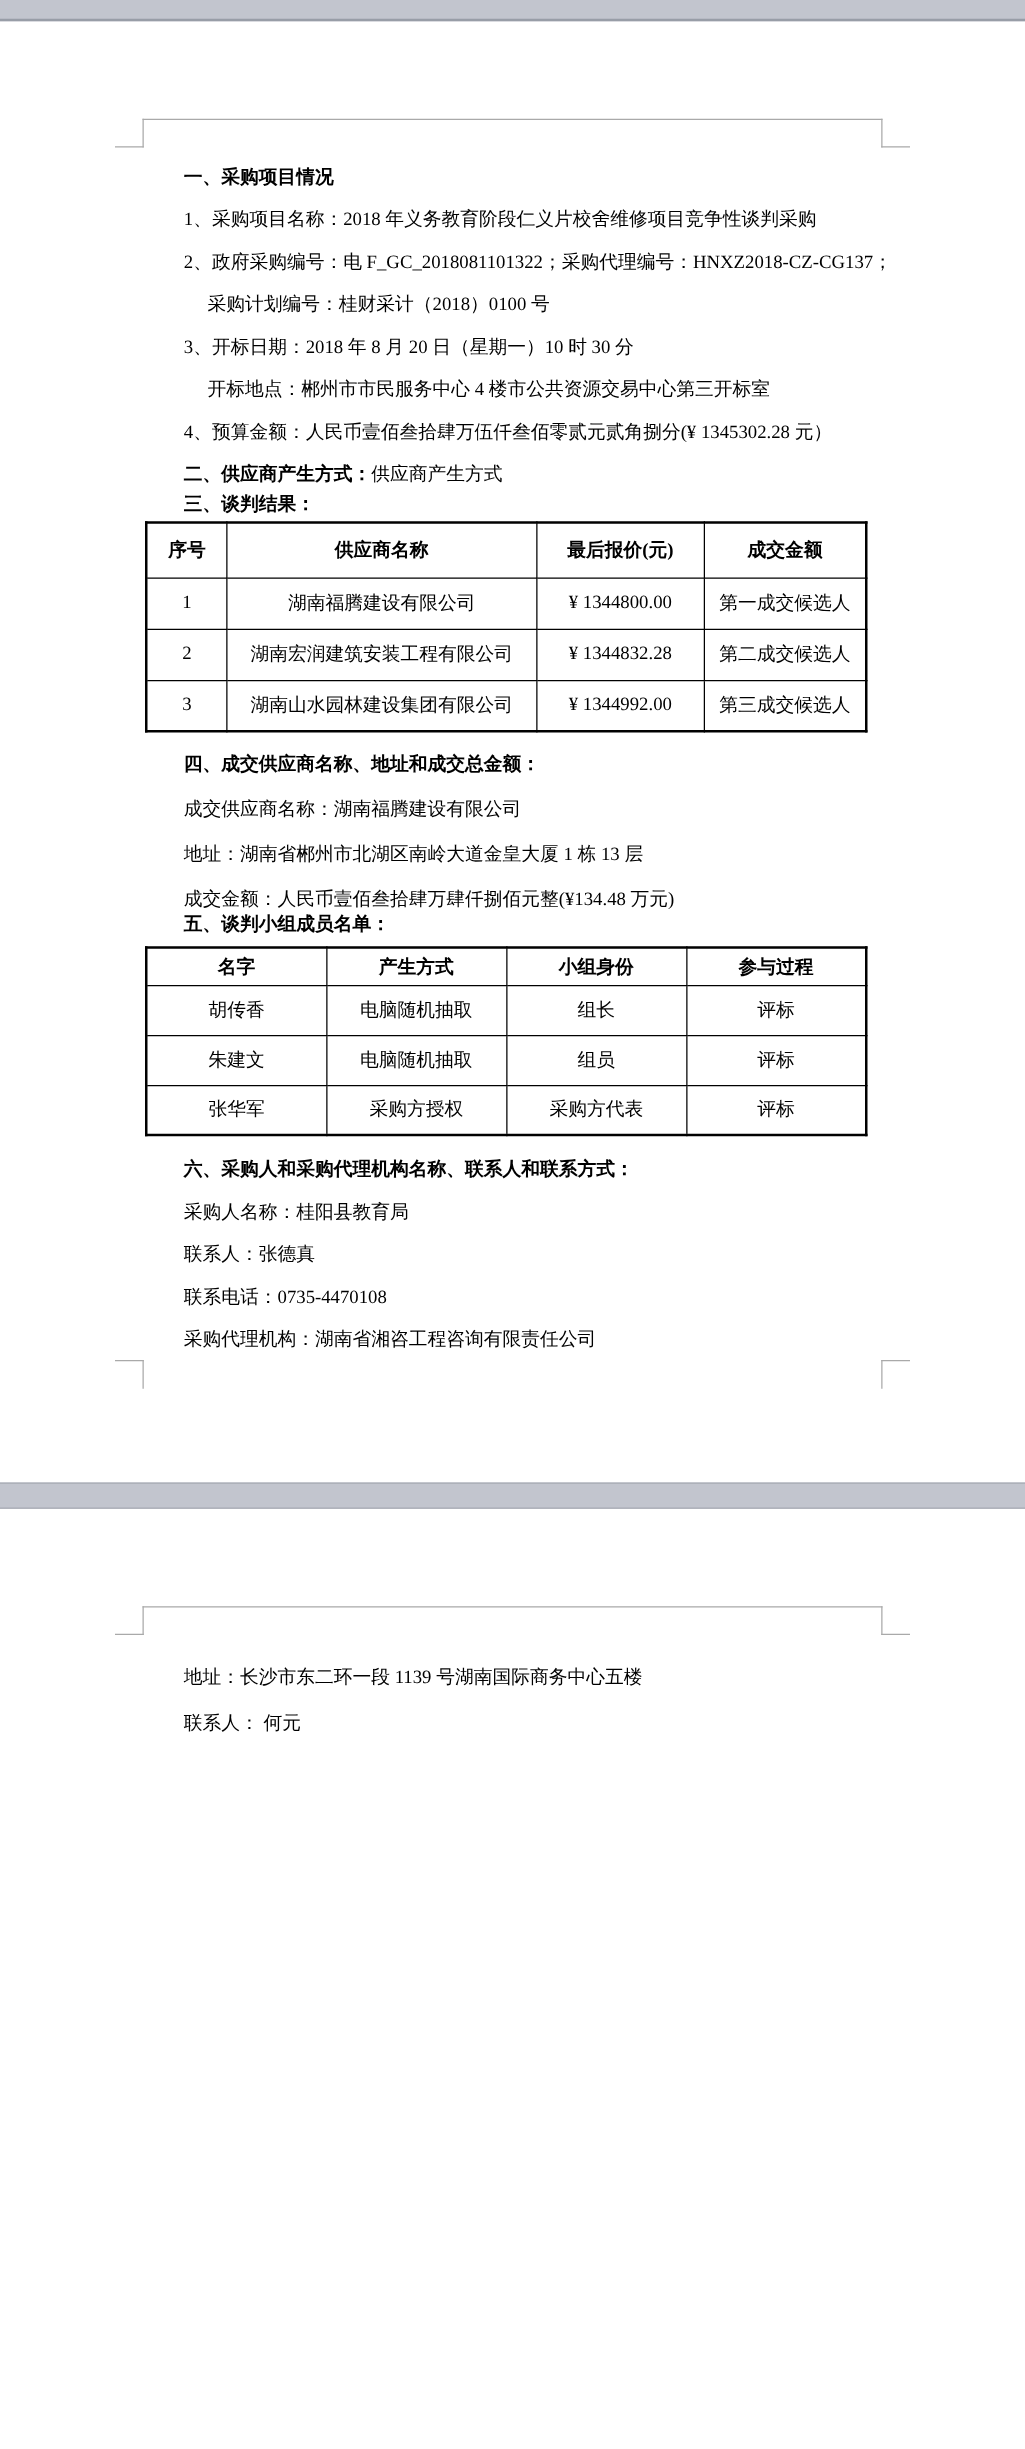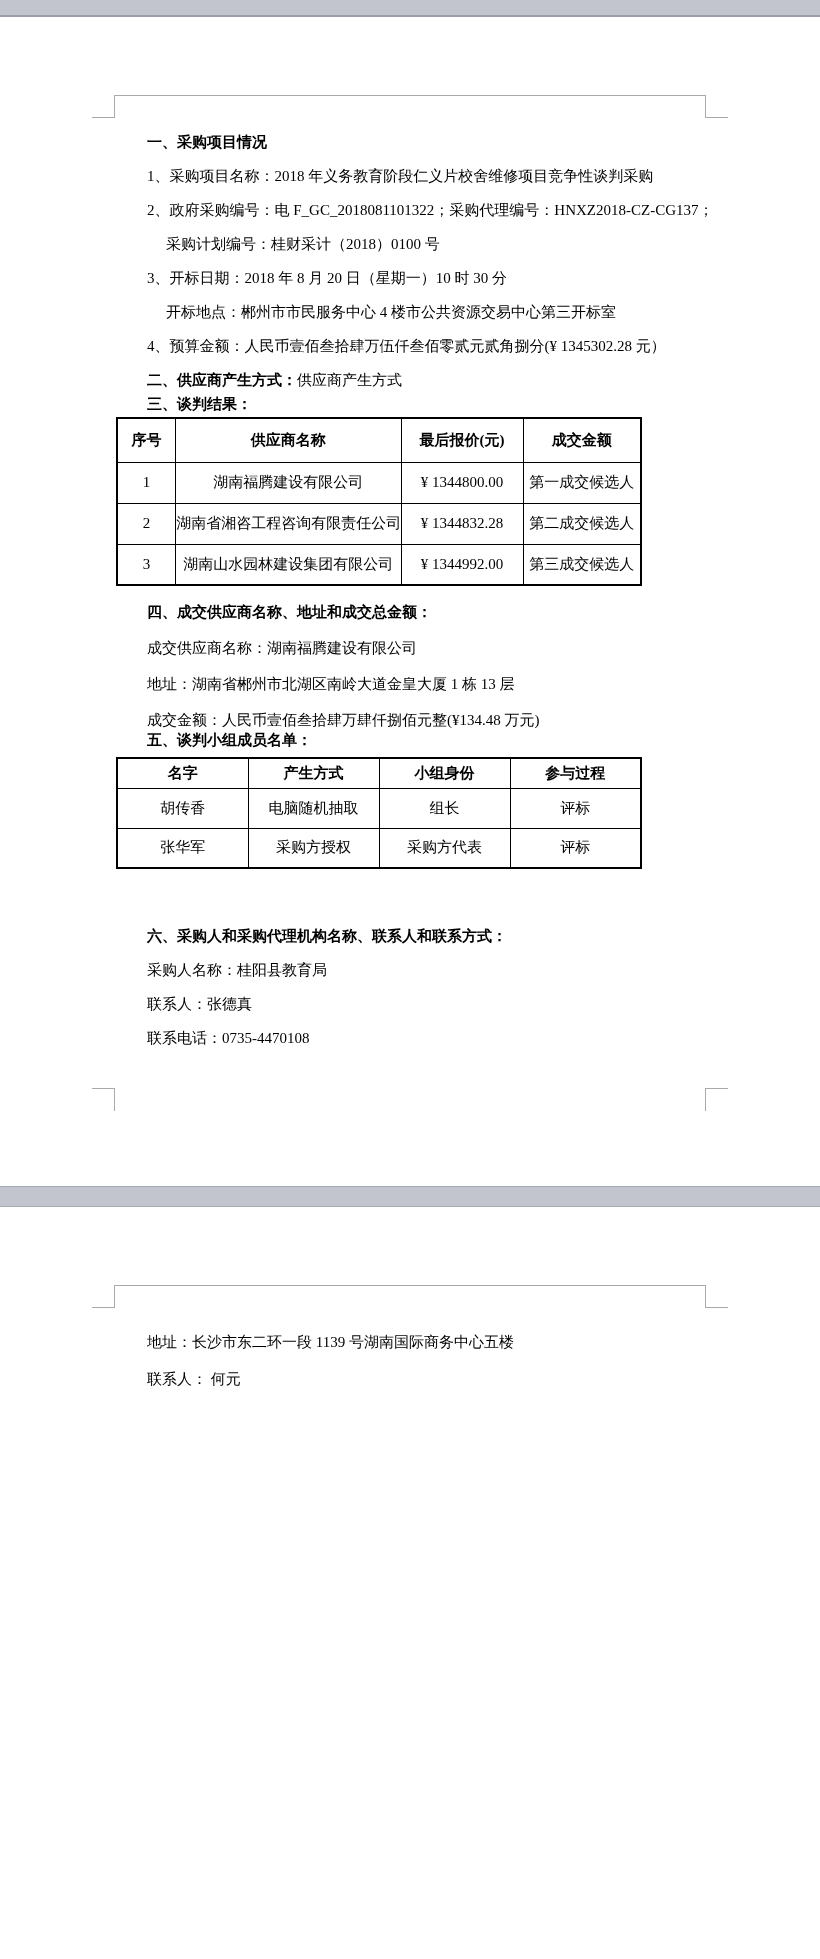--- a/index.html
+++ b/index.html
@@ -37,21 +37,21 @@
   .crop.tr { left: 591px; top: 0; border-left: 1px solid #a9a9a9; border-bottom: 1px solid #a9a9a9; }
   .crop.bl { left: -22px; top: 993px; border-right: 1px solid #a9a9a9; border-top: 1px solid #a9a9a9; }
   .crop.br { left: 591px; top: 993px; border-left: 1px solid #a9a9a9; border-top: 1px solid #a9a9a9; }
   .doc-line {
     position: absolute; left: 33px; right: 4px;
     font-size: 15px; line-height: 19px; white-space: nowrap;
   }
   .doc-line .b { font-weight: bold; }
   .doc-line.indent { left: 52px; }
   table.doc-table {
-    position: absolute; left: 2px; width: 526px;
+    position: absolute; left: 2px; width: 578px;
     border-collapse: collapse; table-layout: fixed;
     background: #fff;
   }
   table.doc-table td, table.doc-table th {
     border: 1px solid #000;
     text-align: center; vertical-align: middle;
     font-size: 15px; font-weight: normal;
     overflow: hidden; white-space: nowrap;
   }
   table.doc-table th { font-weight: bold; }
@@ -107,21 +107,21 @@
         <th>成交金额</th>
       </tr>
       <tr>
         <td>1</td>
         <td>湖南福腾建设有限公司</td>
         <td>¥ 1344800.00</td>
         <td>第一成交候选人</td>
       </tr>
       <tr>
         <td>2</td>
-        <td>湖南省湘咨工程咨询有限责任公司</td>
+        <td>湖南宏润建筑安装工程有限公司</td>
         <td>¥ 1344832.28</td>
         <td>第二成交候选人</td>
       </tr>
       <tr>
         <td>3</td>
         <td>湖南山水园林建设集团有限公司</td>
         <td>¥ 1344992.00</td>
         <td>第三成交候选人</td>
       </tr>
     </tbody>
@@ -147,32 +147,39 @@
         <th>小组身份</th>
         <th>参与过程</th>
       </tr>
       <tr>
         <td>胡传香</td>
         <td>电脑随机抽取</td>
         <td>组长</td>
         <td>评标</td>
       </tr>
       <tr>
+        <td>朱建文</td>
+        <td>电脑随机抽取</td>
+        <td>组员</td>
+        <td>评标</td>
+      </tr>
+      <tr>
         <td>张华军</td>
         <td>采购方授权</td>
         <td>采购方代表</td>
         <td>评标</td>
       </tr>
     </tbody>
       </table>
 
     <div class="doc-line" style="top:832px"><span class="b">六、采购人和采购代理机构名称、联系人和联系方式：</span><span></span></div>
     <div class="doc-line" style="top:866px"><span class="b"></span><span>采购人名称：桂阳县教育局</span></div>
     <div class="doc-line" style="top:900px"><span class="b"></span><span>联系人：张德真</span></div>
     <div class="doc-line" style="top:934px"><span class="b"></span><span>联系电话：0735-4470108</span></div>
+    <div class="doc-line" style="top:968px"><span class="b"></span><span>采购代理机构：湖南省湘咨工程咨询有限责任公司</span></div>
   </div>
 
   <div class="page-separator"></div>
 
   <div class="page page-2">
     <div class="page-top-line"></div>
     <div class="crop tl"></div>
     <div class="crop tr"></div>
 
     <div class="doc-line" style="top:48px"><span class="b"></span><span>地址：长沙市东二环一段 1139 号湖南国际商务中心五楼</span></div>

